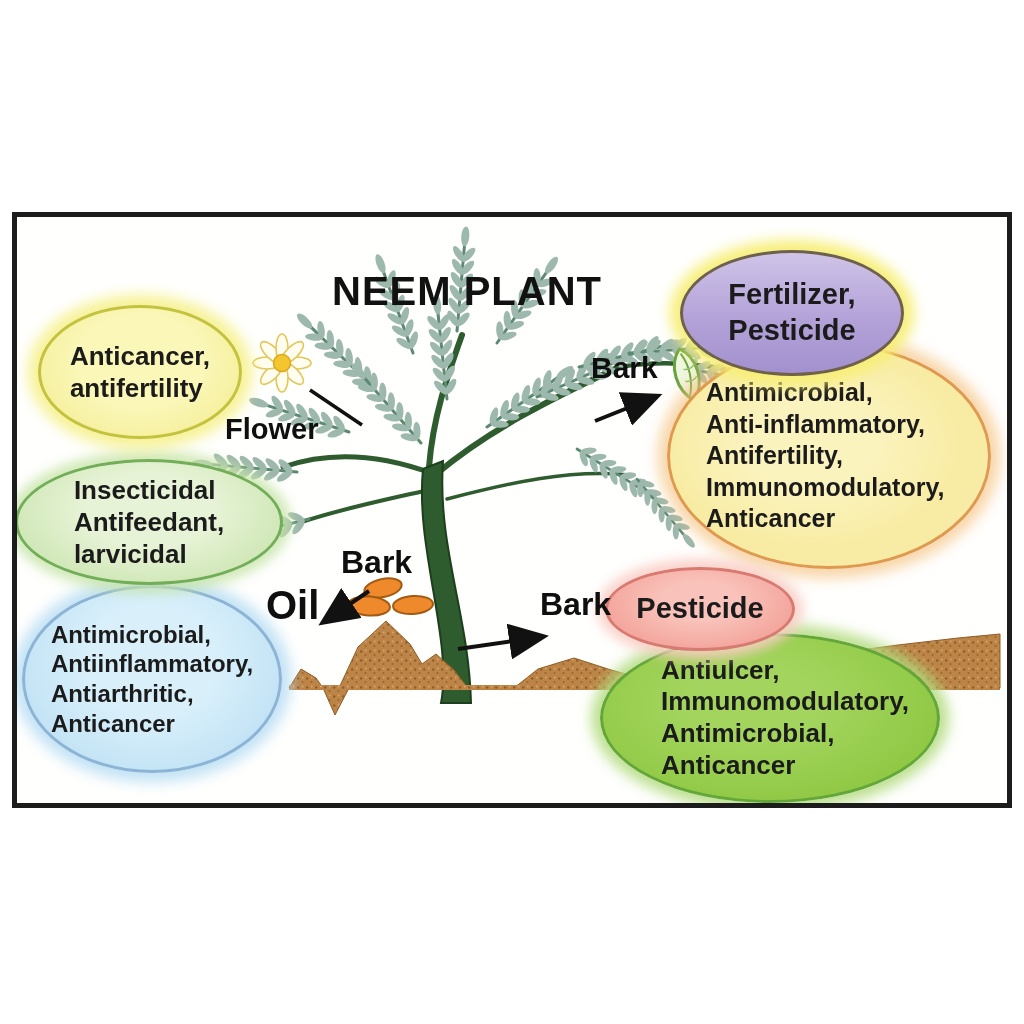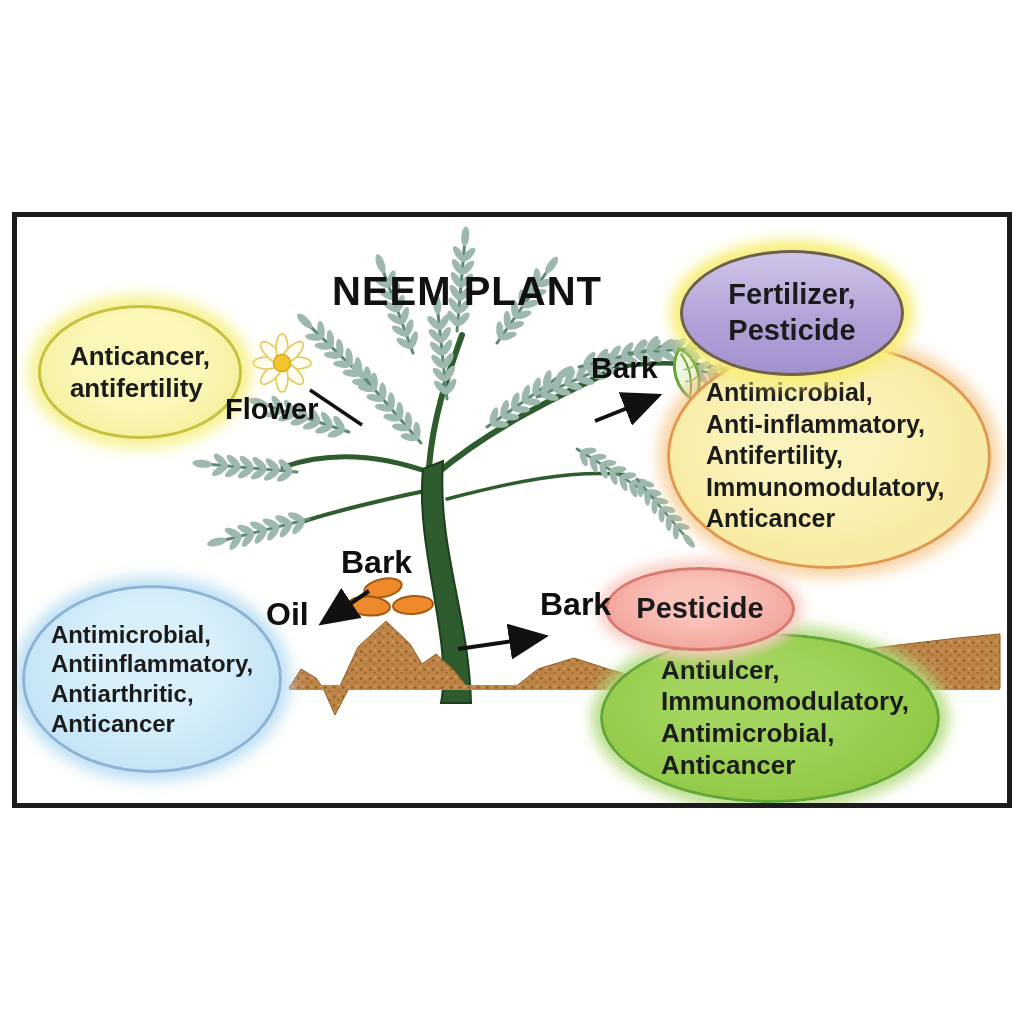--- a/index.html
+++ b/index.html
@@ -30,24 +30,24 @@
      box-shadow:0 0 14px 9px rgba(245,190,120,.65);justify-content:flex-start;}
   .b-leaf .bubble-text{text-align:left;padding-left:36px;font-size:25px;line-height:1.26;}
   .b-pest{left:588px;top:350px;width:190px;height:84px;border:3px solid #d87a71;
      background:radial-gradient(ellipse at 50% 40%,#f9c2ba 30%,#f19b91 90%);
      box-shadow:0 0 12px 8px rgba(249,205,196,.9);font-size:29px;}
   .b-bark{left:583px;top:416px;width:340px;height:170px;border:3px solid #63a739;
      background:radial-gradient(ellipse at 45% 40%,#a3d55e 25%,#8cc63f 85%);
      box-shadow:0 0 13px 9px rgba(178,218,124,.85);justify-content:flex-start;}
   .b-bark .bubble-text{text-align:left;padding-left:58px;font-size:26px;line-height:1.22;}
   .part-label{position:absolute;font-weight:bold;color:#0f0f0f;}
-  .lbl-flower{left:208px;top:176px;font-size:29px;}
+  .lbl-flower{left:208px;top:196px;font-size:29px;}
   .lbl-leaf{left:574px;top:134px;font-size:30px;}
   .lbl-seed{left:324px;top:327px;font-size:32px;}
-  .lbl-oil{left:249px;top:366px;font-size:32px;margin-top:13px;}
+  .lbl-oil{left:249px;top:366px;font-size:40px;}
   .lbl-bark{left:523px;top:369px;font-size:32px;}
 </style>
 </head>
 <body>
 
 <div class="canvas">
   <div class="frame">
 
     <svg class="art" viewBox="0 0 1000 594">
       <defs>
@@ -157,20 +157,25 @@
         <path d="M441 432 L524 420" stroke-width="4" marker-end="url(#ah)"></path>
       </g>
     </svg>
 
     <div class="bubble b-oil">
       <div class="bubble-text">Antimicrobial,
 Antiinflammatory,
 Antiarthritic,
 Anticancer</div>
     </div>
+    <div class="bubble b-insect">
+      <div class="bubble-text">Insecticidal
+Antifeedant,
+larvicidal</div>
+    </div>
     <div class="bubble b-flower">
       <div class="bubble-text">Anticancer,
 antifertility</div>
     </div>
     <div class="bubble b-leaf">
       <div class="bubble-text">Antimicrobial,
 Anti-inflammatory,
 Antifertility,
 Immunomodulatory,
 Anticancer</div>

